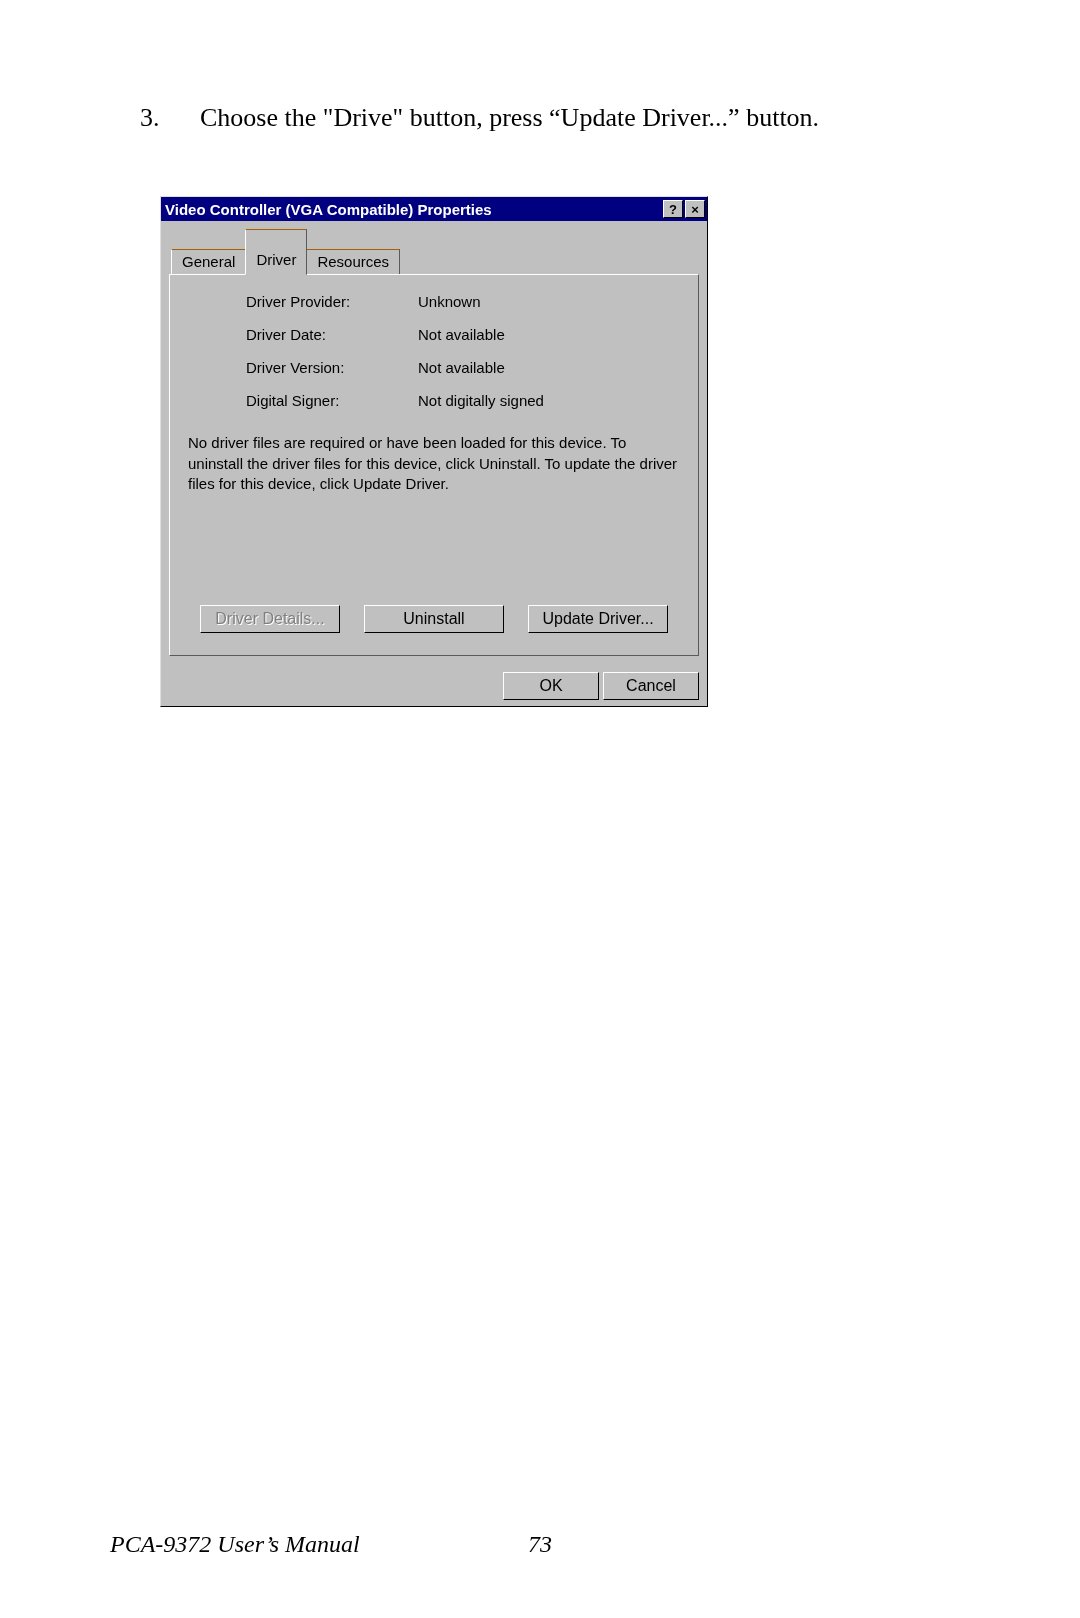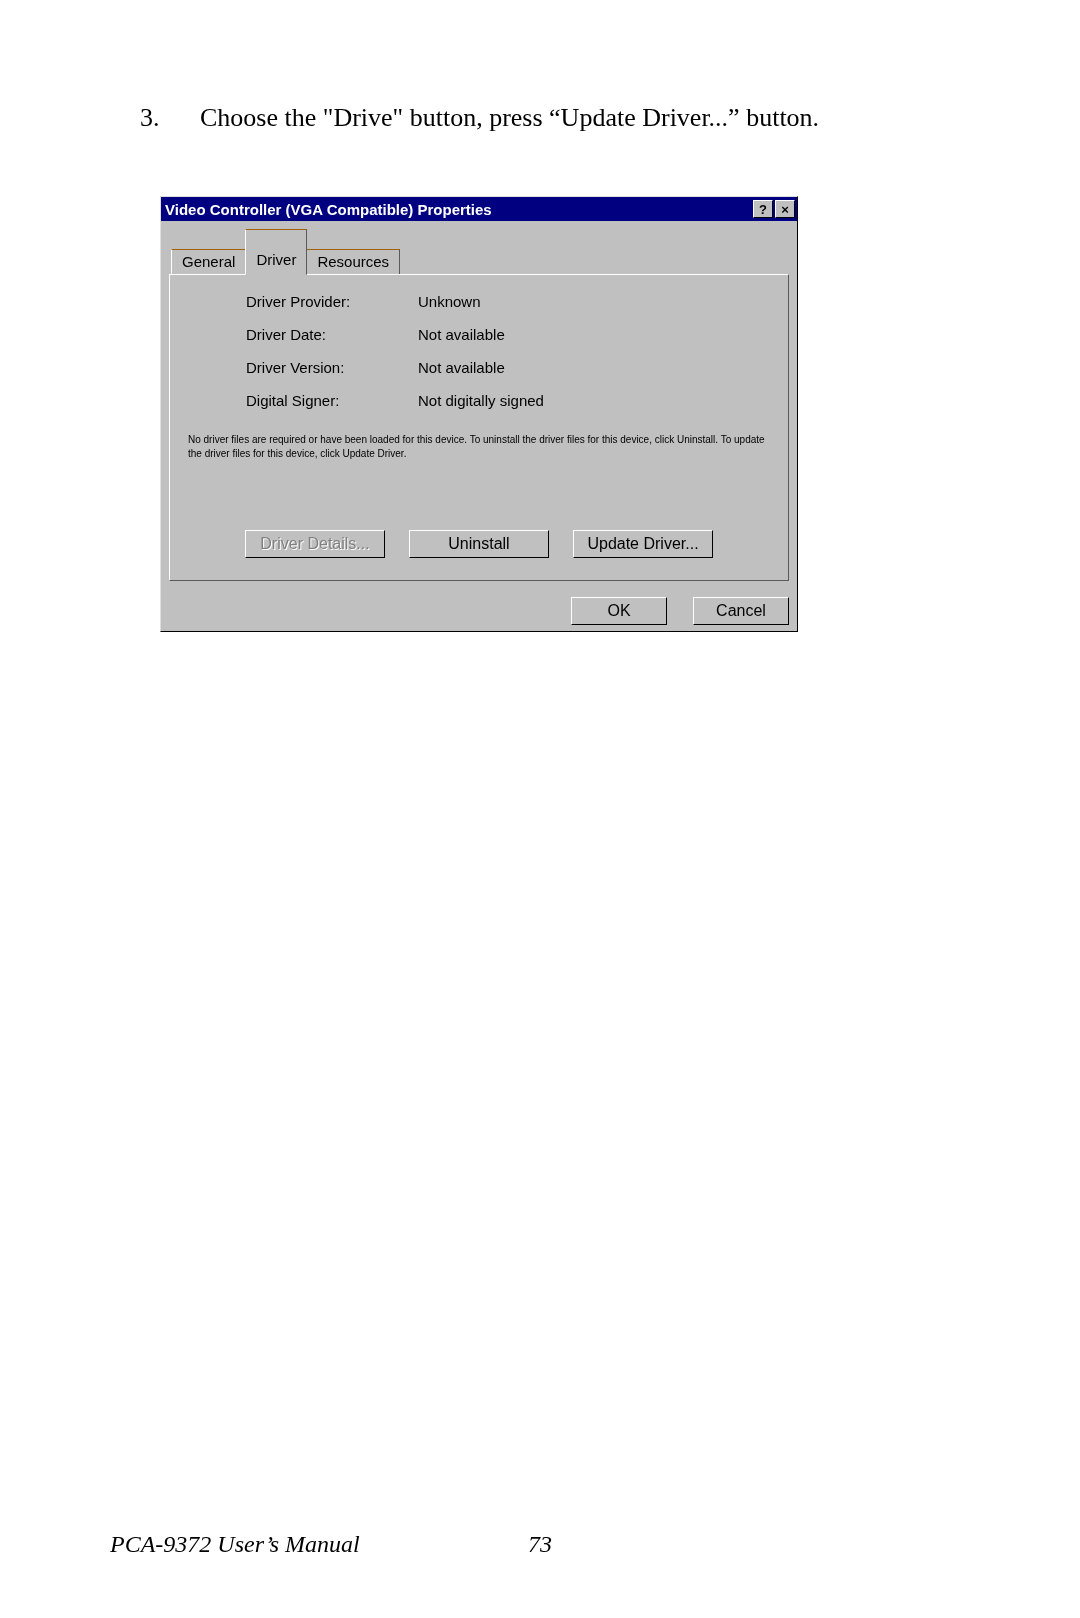--- a/index.html
+++ b/index.html
@@ -25,21 +25,21 @@
   .instruction-num {
     width: 60px;
     flex-shrink: 0;
   }
   .instruction-text {
     flex: 1;
   }
 
   
   .dialog {
-    width: 638px;
+    width: 548px;
     margin-left: 50px;
     font-family: Tahoma, "MS Sans Serif", Arial, sans-serif;
     font-size: 15px;
     background: #c0c0c0;
     border-top: 1px solid #dfdfdf;
     border-left: 1px solid #dfdfdf;
     border-right: 1px solid #000;
     border-bottom: 1px solid #000;
   }
   .titlebar {
@@ -125,23 +125,23 @@
     margin-bottom: 24px;
   }
   .info-row {
     display: flex;
     margin-bottom: 16px;
     gap: 24px;
   }
   .info-label { width: 148px; }
   .info-value { flex: 1; }
   .description {
-    font-size: 10px;
+    font-size: 15px;
     line-height: 1.35;
-    margin-bottom: 70px;
+    margin-bottom: 111px;
   }
   .button-row {
     display: flex;
     justify-content: center;
     gap: 24px;
   }
   .win-btn {
     min-width: 140px;
     height: 28px;
     background: #c0c0c0;
@@ -156,21 +156,21 @@
     padding: 0 8px;
     cursor: default;
   }
   .win-btn.disabled {
     color: #808080;
     text-shadow: 1px 1px 0 #fff;
   }
   .dialog-footer {
     display: flex;
     justify-content: flex-end;
-    gap: 26px;
+    gap: 4px;
     padding: 6px 8px 6px 8px;
     align-items: center;
   }
   .dialog-footer .win-btn { min-width: 96px; }
 
   .page-footer {
     position: absolute;
     left: 110px; right: 110px;
     bottom: 60px;
     display: flex;

